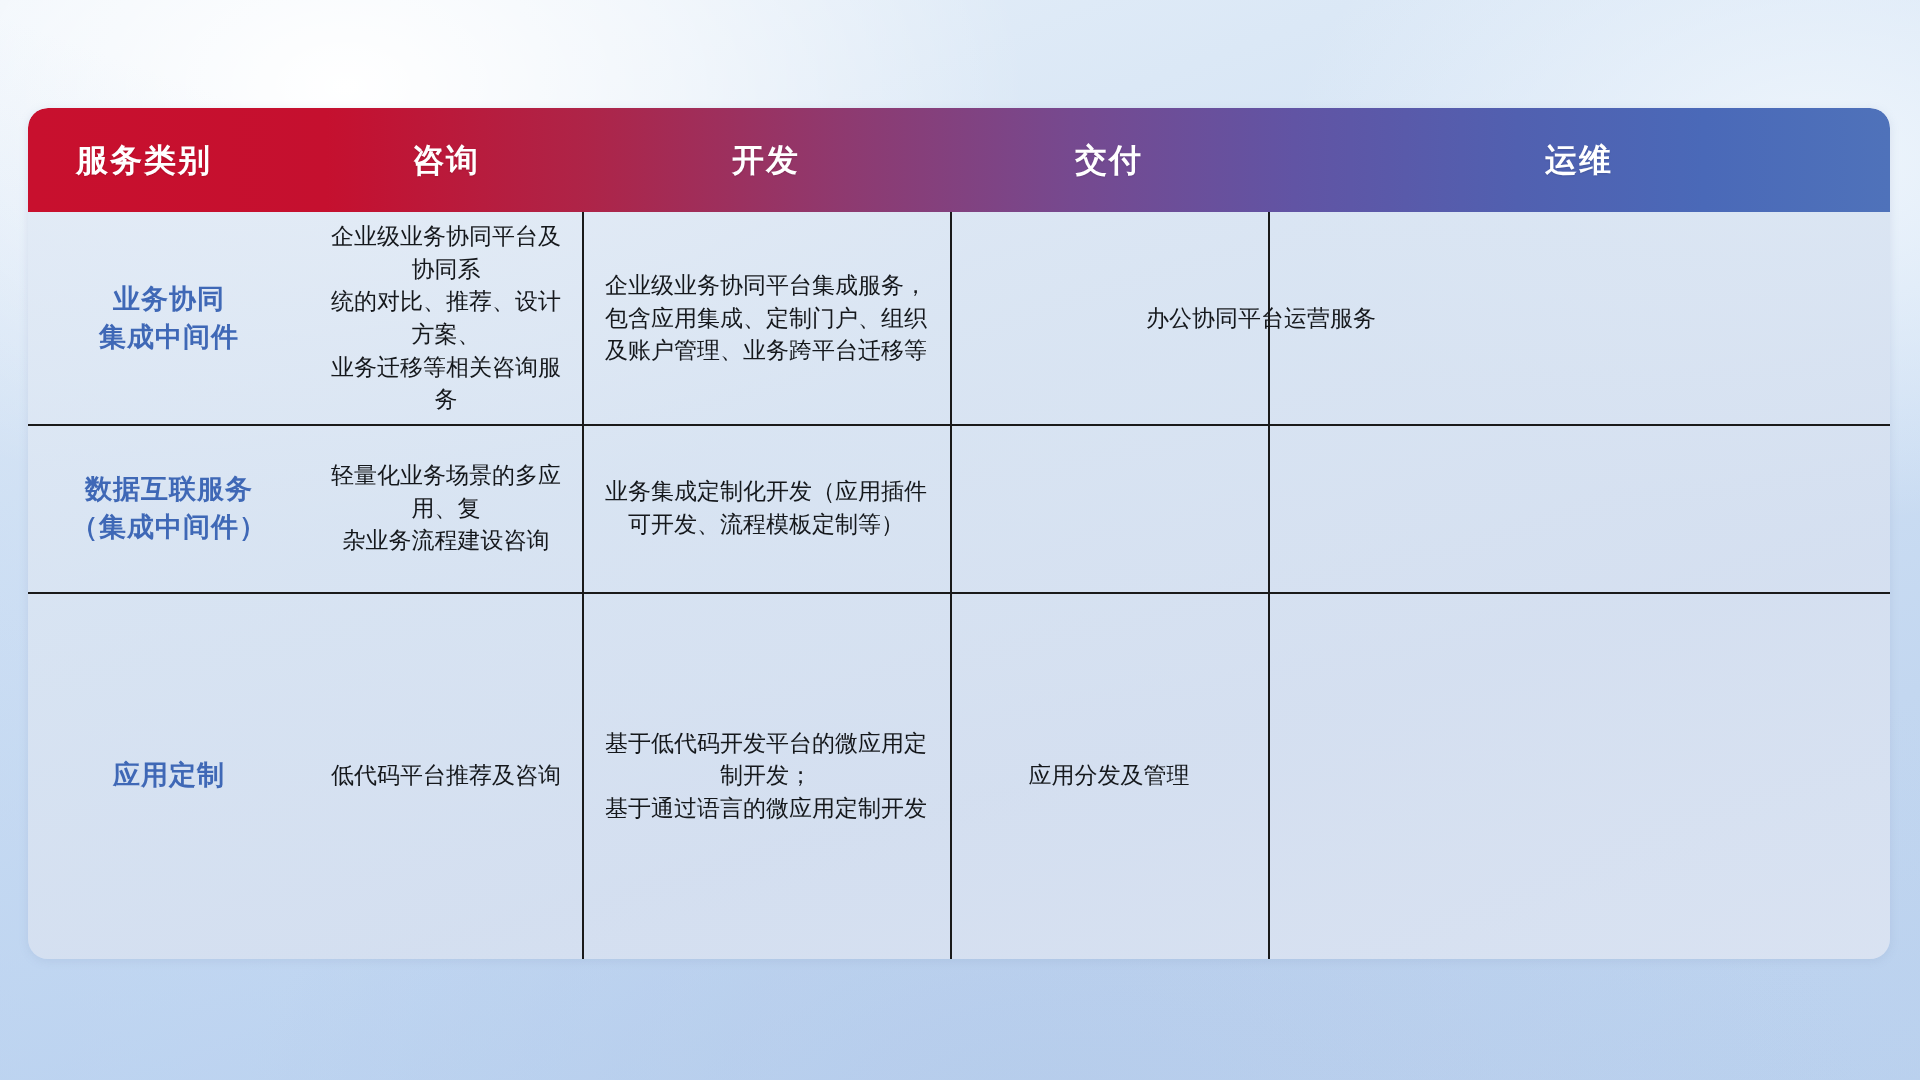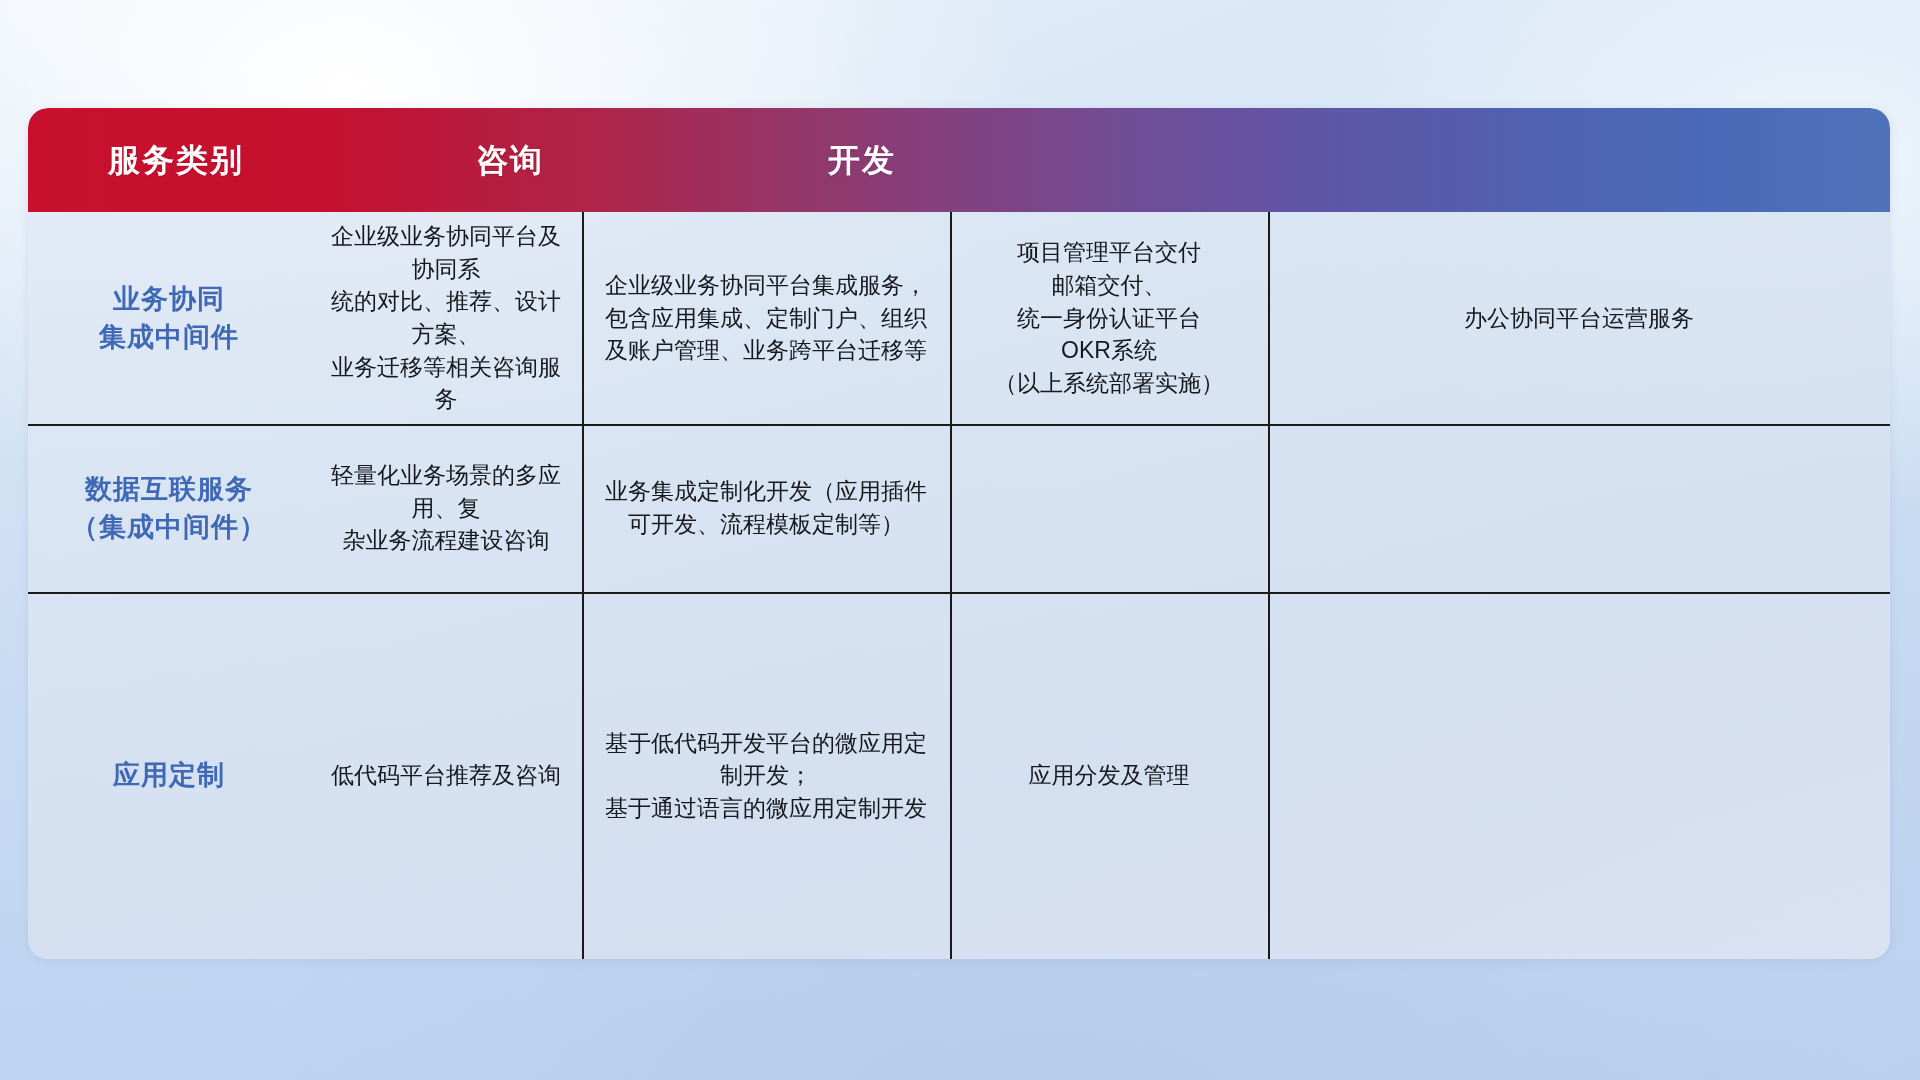--- a/index.html
+++ b/index.html
@@ -66,21 +66,20 @@
     align-items: center;
   }
   .hcell {
     color: #ffffff;
     font-size: 32px;
     font-weight: 700;
     letter-spacing: 2px;
     text-align: center;
     line-height: 1;
     text-shadow: 0 1px 2px rgba(0,0,0,0.12);
-    margin-left: 32px;
   }
 
   
   .c1 { width: 282px; }
   .c2 { width: 272px; }
   .c3 { width: 368px; text-align: center; }
   .c4 { width: 318px; }
   .c5 { width: 622px; }
 
   .hcell.c1 { text-align: left; padding-left: 48px; box-sizing: border-box; }
@@ -133,38 +132,35 @@
 <div id="bg">
   <div id="bg-tint"></div>
 </div>
 
 <div id="card">
 
   <div id="header">
     <div class="hcell c1">服务类别</div>
     <div class="hcell c2">咨询</div>
     <div class="hcell c3">开发</div>
+    <div class="hcell c4">交付</div>
+    <div class="hcell c5">运维</div>
   </div>
 
   <div id="body">
 
     <div class="row r1">
       <div class="cell cat c1">业务协同
 集成中间件</div>
       <div class="cell c2">企业级业务协同平台及协同系
 统的对比、推荐、设计方案、
 业务迁移等相关咨询服务</div>
       <div class="cell c3">企业级业务协同平台集成服务，
 包含应用集成、定制门户、组织
 及账户管理、业务跨平台迁移等</div>
-      <div class="cell c4">项目管理平台交付
-邮箱交付、
-统一身份认证平台
-OKR系统
-（以上系统部署实施）</div>
       <div class="cell c5">办公协同平台运营服务</div>
     </div>
 
     <div class="row r2">
       <div class="cell cat c1">数据互联服务
 （集成中间件）</div>
       <div class="cell c2">轻量化业务场景的多应用、复
 杂业务流程建设咨询</div>
       <div class="cell c3">业务集成定制化开发（应用插件
 可开发、流程模板定制等）</div>

